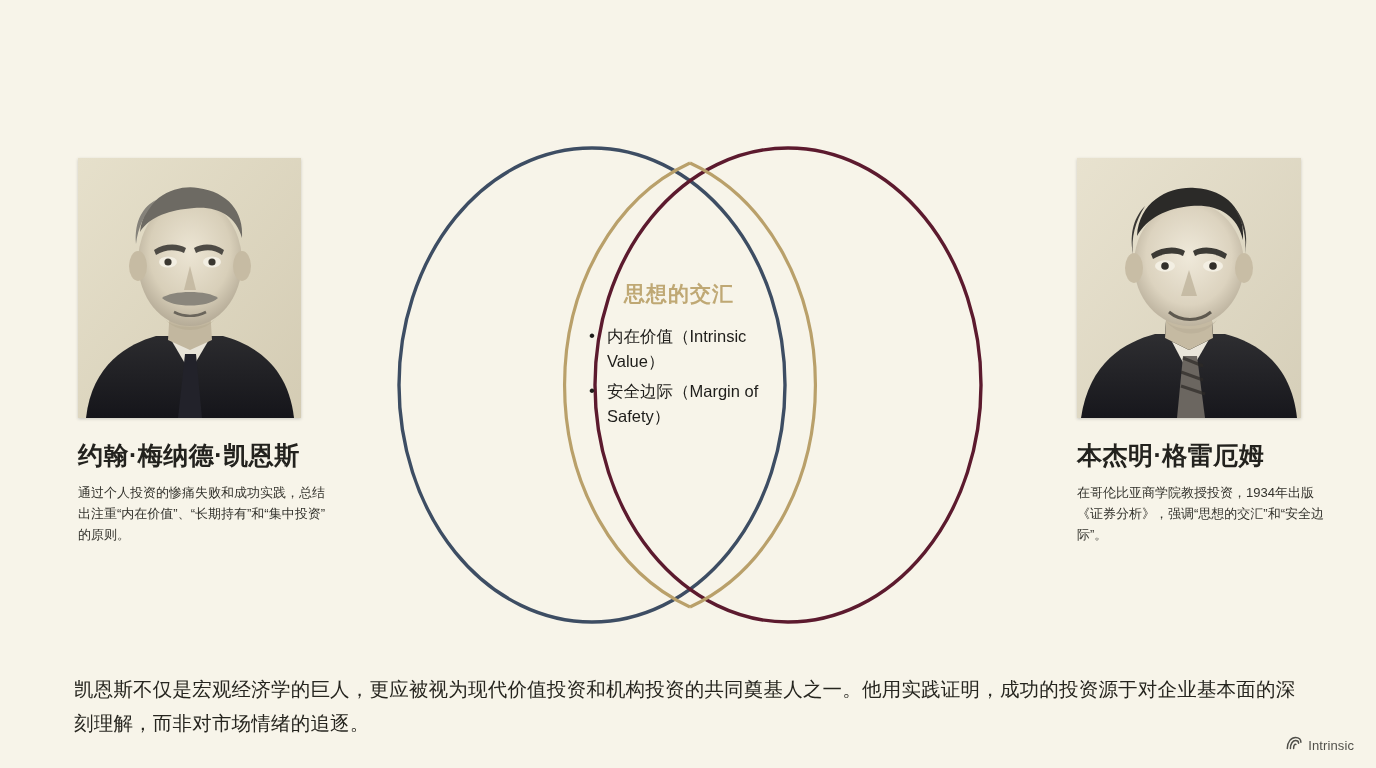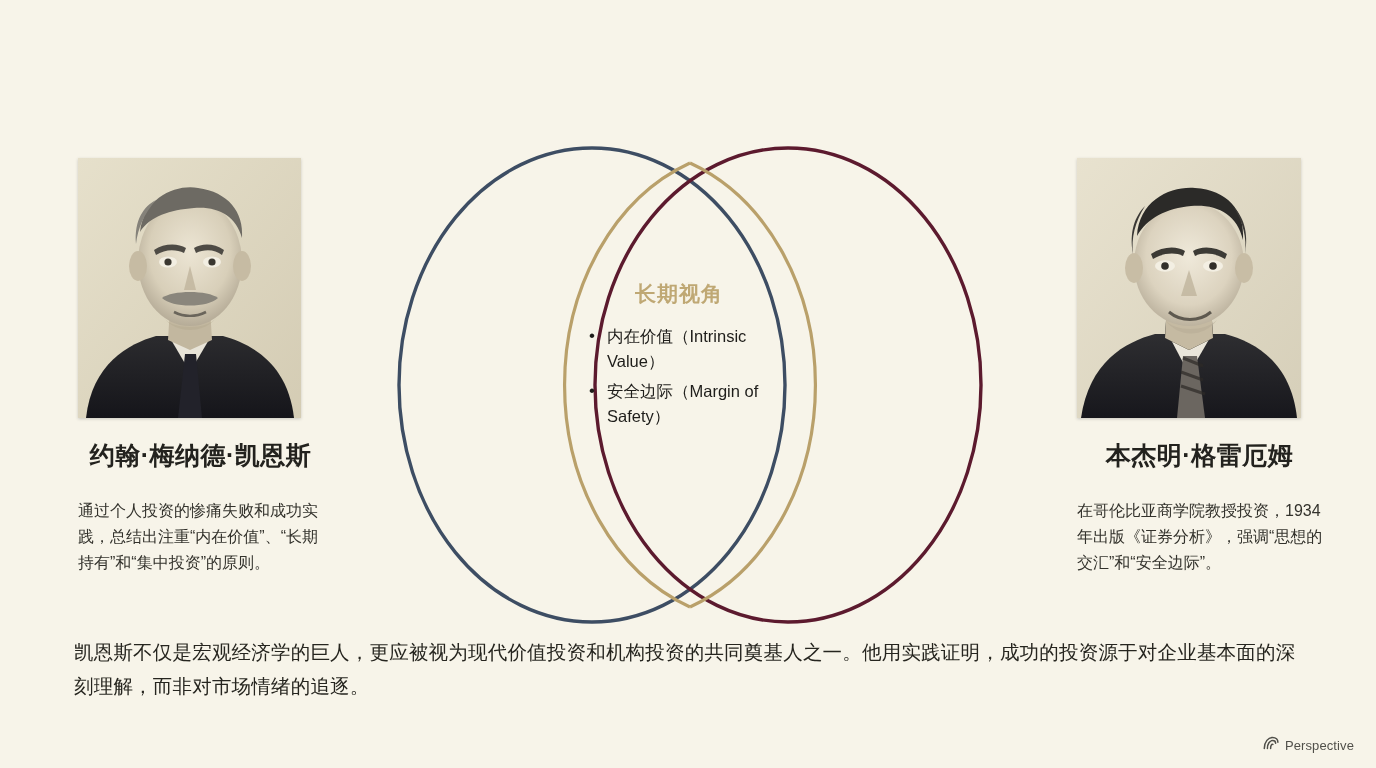--- a/index.html
+++ b/index.html
@@ -54,25 +54,24 @@
   .portrait-svg { display: block; width: 100%; height: 100%; }
 
   .person-name {
     margin-top: 22px;
     font-size: 25px;
     font-weight: 700;
     color: #23221e;
     letter-spacing: 0.5px;
     line-height: 1.2;
     white-space: nowrap;
-    text-align: center;
   }
   .person-desc {
-    margin-top: 28px;
-    font-size: 16px;
+    margin-top: 12px;
+    font-size: 13px;
     line-height: 1.62;
     color: #33322c;
     width: 250px;
   }
 
   
   #venn {
     position: absolute;
     left: 340px;
     top: 140px;
@@ -115,21 +114,21 @@
     left: 3px;
     top: -1px;
     font-size: 17px;
     color: #1e1d1a;
   }
 
   
   #summary {
     position: absolute;
     left: 74px;
-    top: 636px;
+    top: 673px;
     width: 1232px;
     font-size: 19.5px;
     line-height: 1.72;
     color: #26251f;
     letter-spacing: 0.2px;
   }
 
   
   #watermark {
     position: absolute;
@@ -267,34 +266,34 @@
 
       <ellipse id="venn-right" cx="448" cy="245" rx="193" ry="237" fill="none" stroke="#5c1a2e" stroke-width="3.4"></ellipse>
 
       <g>
         <path id="lens-a" d="M350 23 A193 237 0 0 0 350 467" fill="none" stroke="#b9a06a" stroke-width="3.2"></path>
         <path id="lens-b" d="M350 23 A193 237 0 0 1 350 467" fill="none" stroke="#b9a06a" stroke-width="3.2"></path>
       </g>
     </svg>
 
     <div id="venn-center-text">
-      <div id="intersection-title" style="color: rgb(191, 168, 116);">长期视角</div>
+      <div id="intersection-title" style="color: rgb(191, 168, 116);">思想的交汇</div>
       <ul class="bullet-list">
         <li class="bullet-item">内在价值（Intrinsic Value）</li>
         <li class="bullet-item">安全边际（Margin of Safety）</li>
       </ul>
     </div>
   </div>
 
   <div id="summary">凯恩斯不仅是宏观经济学的巨人，更应被视为现代价值投资和机构投资的共同奠基人之一。他用实践证明，成功的投资源于对企业基本面的深刻理解，而非对市场情绪的追逐。</div>
 
   <div id="watermark">
     <span>
       <svg width="16" height="14" viewBox="0 0 16 14">
         <path d="M1.3 12.4 C1.3 5.6 5.4 1.4 9.6 1.4 C13 1.4 14.9 3.6 14.9 6.2" fill="none" stroke="#2c2b27" stroke-width="1.5" stroke-linecap="round"></path>
         <path d="M4.4 12.4 C4.4 7.6 6.8 4.6 9.6 4.6 C11.5 4.6 12.6 5.8 12.6 7.2" fill="none" stroke="#2c2b27" stroke-width="1.5" stroke-linecap="round"></path>
         <path d="M7.6 12.4 C7.6 9.6 8.6 8 9.9 8.4" fill="none" stroke="#2c2b27" stroke-width="1.5" stroke-linecap="round"></path>
       </svg>
     </span>
-    <span id="watermark-label">Perspective</span>
+    <span id="watermark-label">Intrinsic</span>
   </div>
 
 </div>
 
 </body></html>

